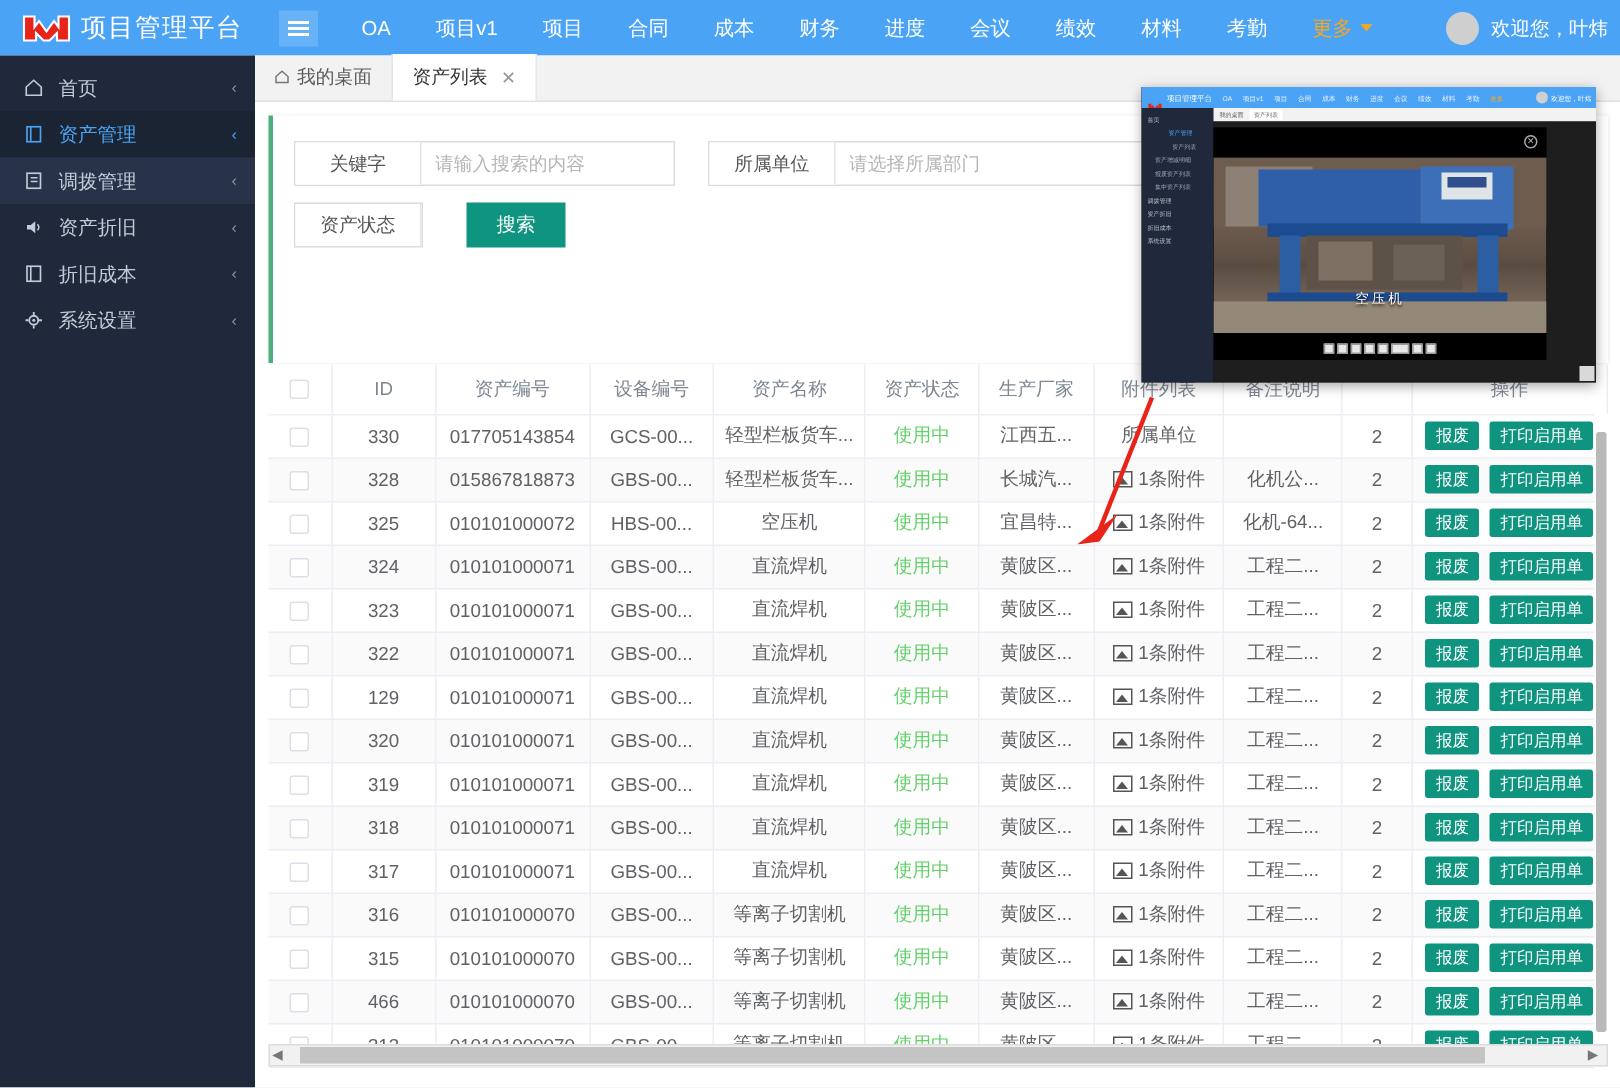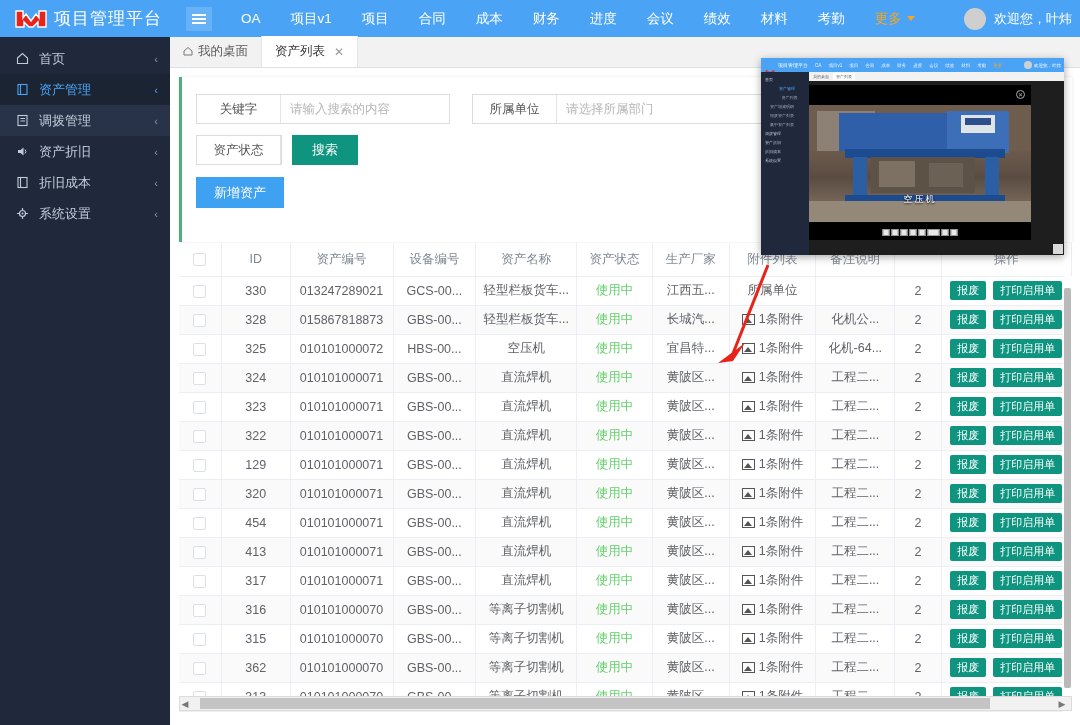--- a/index.html
+++ b/index.html
@@ -350,26 +350,23 @@
       </div>
       <div class="fgroup" style="margin-left:22px;">
         <div class="flabel">资产类别</div>
       </div>
     </div>
 
     <div class="form-row" style="margin-top:11px;">
       <div class="fgroup">
         <div class="flabel">资产状态</div>
       </div>
-      <div class="btn-search" style="margin-left:10px;">搜索</div>
+      <div class="btn-search" style="margin-left:29px;">搜索</div>
     </div>
 
-    <div class="form-row" style="margin-top:12px;">
-      <div class="btn-add">新增资产</div>
-    </div>
   </div>
 
   <div id="tablewrap">
     <table>
       <colgroup>
         <col style="width:42px">
           <col style="width:68px">
           <col style="width:102px">
           <col style="width:82px">
         <col style="width:100px">
@@ -392,21 +389,21 @@
           <th>附件列表</th>
           <th>备注说明</th>
           <th></th>
           <th>操作</th>
         </tr>
       </thead>
       <tbody id="tbody">
           <tr>
             <td><span class="chk"></span></td>
             <td>330</td>
-            <td>013247289021</td>
+            <td>017705143854</td>
             <td>GCS-00...</td>
             <td>轻型栏板货车...</td>
             <td><span class="st-using">使用中</span></td>
             <td>江西五...</td>
             <td><span>所属单位</span></td>
             <td></td>
             <td>2</td>
             <td>
               <span class="act">
                 <span class="btn-sm">报废</span>
@@ -570,21 +567,21 @@
             <td>2</td>
             <td>
               <span class="act">
                 <span class="btn-sm">报废</span>
                 <span class="btn-sm">打印启用单</span>
               </span>
             </td>
           </tr>
           <tr>
             <td><span class="chk"></span></td>
-            <td>454</td>
+            <td>319</td>
             <td>010101000071</td>
             <td>GBS-00...</td>
             <td>直流焊机</td>
             <td><span class="st-using">使用中</span></td>
             <td>黄陂区...</td>
             <td>
               <span class="att">
                 <span class="att-ico"></span>
                 <span>1条附件</span>
               </span>
@@ -593,21 +590,21 @@
             <td>2</td>
             <td>
               <span class="act">
                 <span class="btn-sm">报废</span>
                 <span class="btn-sm">打印启用单</span>
               </span>
             </td>
           </tr>
           <tr>
             <td><span class="chk"></span></td>
-            <td>413</td>
+            <td>318</td>
             <td>010101000071</td>
             <td>GBS-00...</td>
             <td>直流焊机</td>
             <td><span class="st-using">使用中</span></td>
             <td>黄陂区...</td>
             <td>
               <span class="att">
                 <span class="att-ico"></span>
                 <span>1条附件</span>
               </span>
@@ -685,21 +682,21 @@
             <td>2</td>
             <td>
               <span class="act">
                 <span class="btn-sm">报废</span>
                 <span class="btn-sm">打印启用单</span>
               </span>
             </td>
           </tr>
           <tr>
             <td><span class="chk"></span></td>
-            <td>362</td>
+            <td>466</td>
             <td>010101000070</td>
             <td>GBS-00...</td>
             <td>等离子切割机</td>
             <td><span class="st-using">使用中</span></td>
             <td>黄陂区...</td>
             <td>
               <span class="att">
                 <span class="att-ico"></span>
                 <span>1条附件</span>
               </span>

